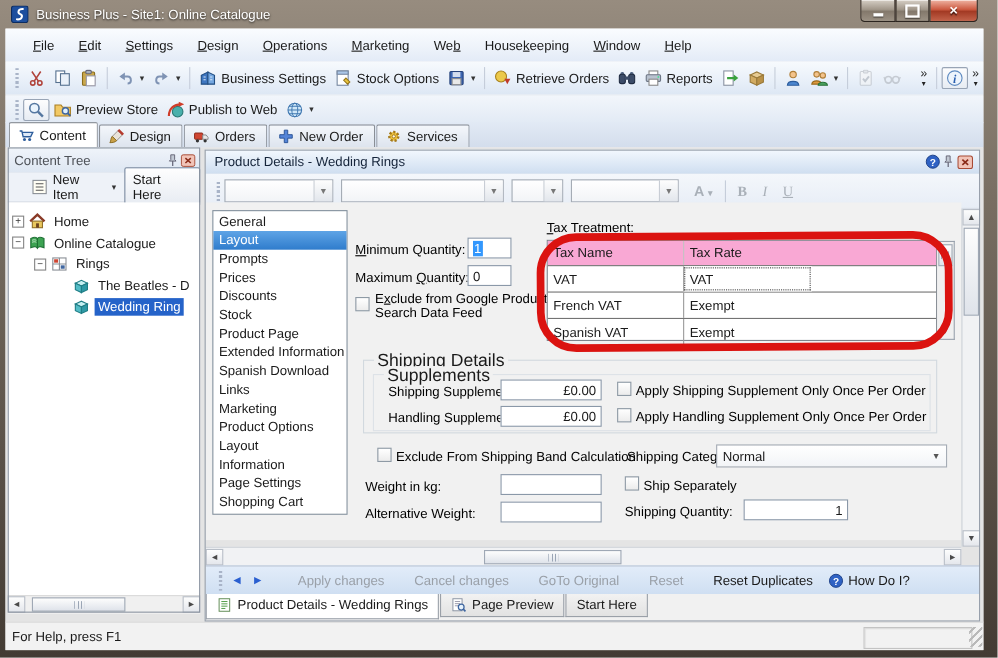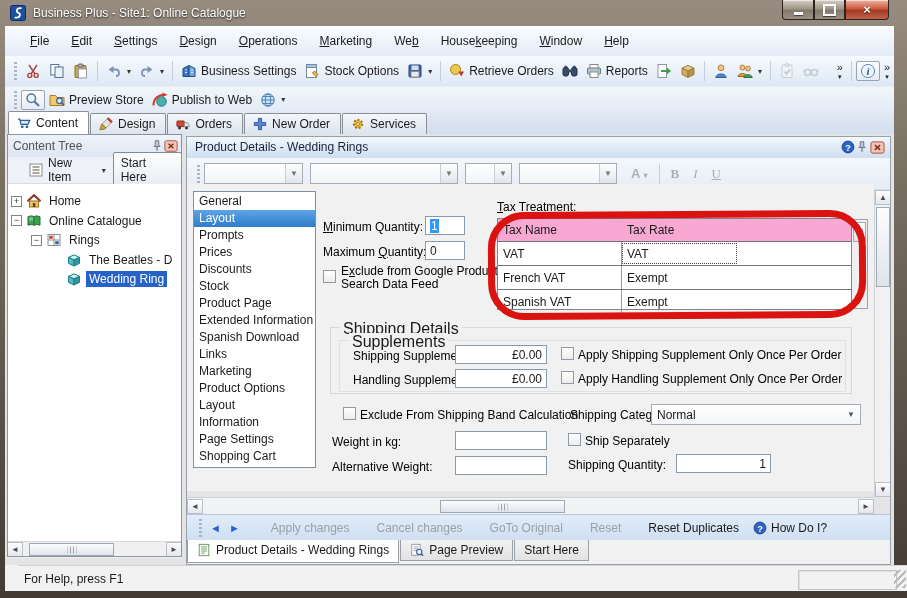--- a/index.html
+++ b/index.html
@@ -127,21 +127,21 @@
   .fbtn.dis{color:#9aa0a8;}
   #howdoi{display:flex;align-items:center;gap:4px;margin-left:14px;}
   
   #doctabs{left:187px;top:540px;width:704px;height:25px;display:flex;align-items:flex-start;background:#f1f1f1;}
   .dtab{display:flex;align-items:center;gap:5px;padding:3px 9px;font-size:12px;border:1px solid #9aa0a8;border-top:none;
         background:linear-gradient(#f2f2f2,#e2e2e2);margin-right:1px;white-space:nowrap;}
   .dtab.active{background:#fff;padding-bottom:5px;}
   #main-border{left:186px;top:136px;width:705px;height:429px;border:1px solid #98a0ac;box-sizing:border-box;pointer-events:none;z-index:30;}
 
   
-  #status{left:5px;top:565px;width:889px;height:26px;background:#f2f2f2;border-top:1px solid #d4d4d4;box-sizing:border-box;margin-left:13px;}
+  #status{left:5px;top:565px;width:889px;height:26px;background:#f2f2f2;border-top:1px solid #d4d4d4;box-sizing:border-box;}
   #status-text{position:absolute;left:6px;top:6px;font-size:12px;}
   #sb-pane{position:absolute;left:780px;top:4px;width:97px;height:18px;border:1px solid #c3c3c3;box-shadow:inset 1px 1px 1px rgba(0,0,0,.08);}
   #sb-grip{position:absolute;right:1px;top:4px;width:12px;height:18px;
            background:repeating-linear-gradient(135deg,rgba(0,0,0,0) 0 3px,#b9b9b9 3px 5px);}
   u{text-decoration:underline;}
 </style>
 </head>
 <body>
 
 <div class="win">

